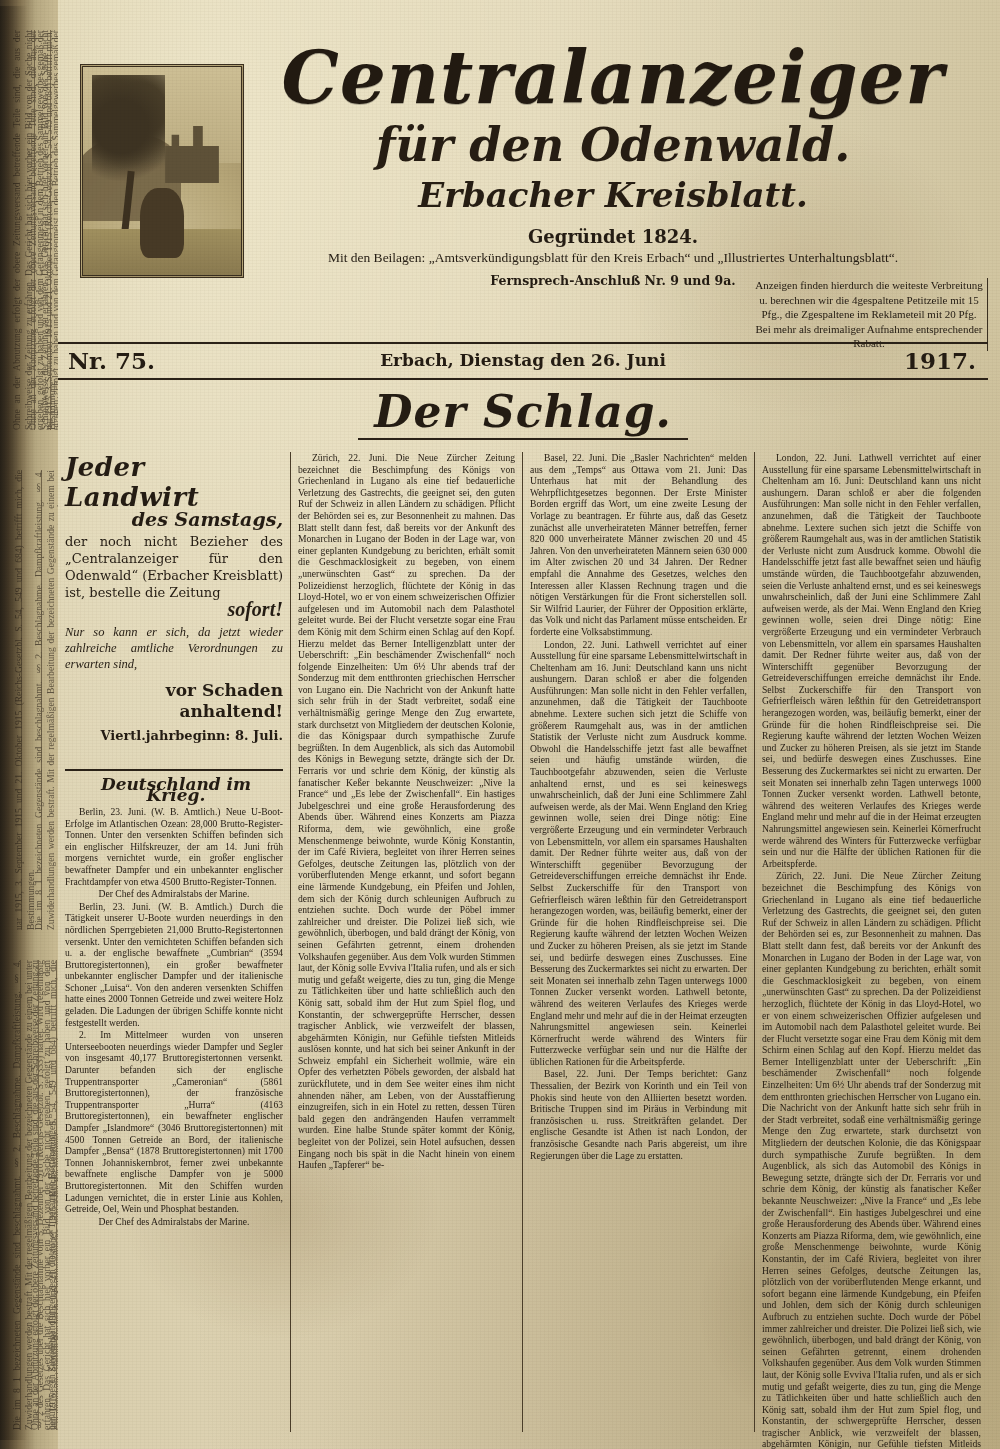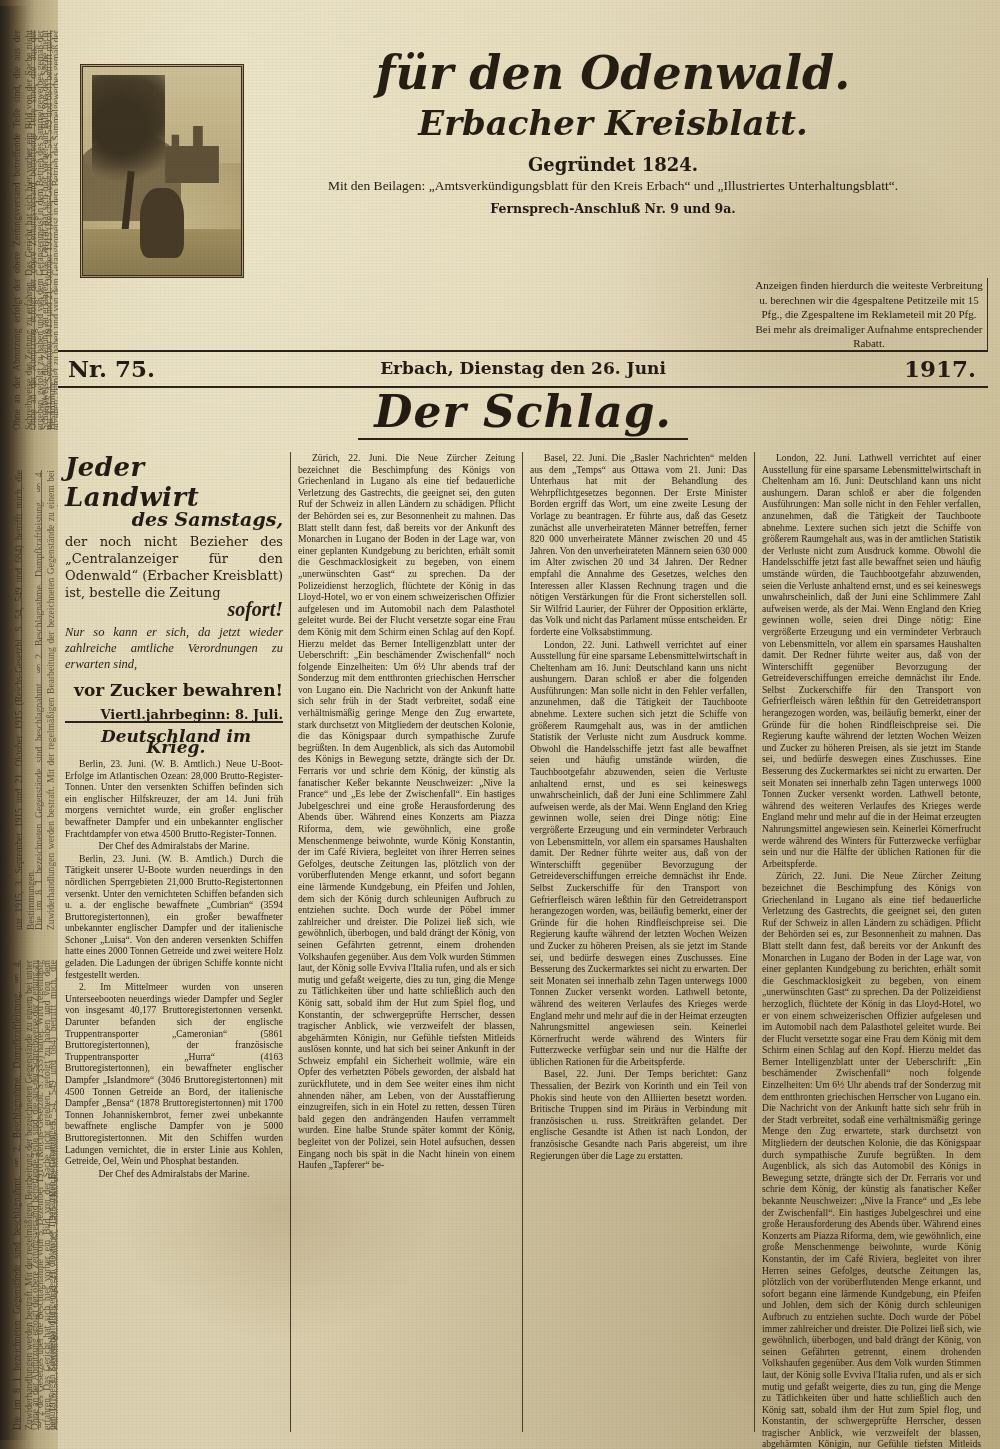--- a/index.html
+++ b/index.html
@@ -102,21 +102,21 @@
   #leftinfo{
     position:absolute;left:30px;top:278px;width:250px;text-align:center;
     font-size:11.5px;line-height:15px;
   }
   #rightinfo{
     position:absolute;right:0px;top:272px;width:228px;text-align:center;
     font-size:11px;line-height:14.5px;
     border-right:1px solid #3a2f1f;padding-right:4px;
   }
   #issueline{
-    position:absolute;left:0;top:344px;width:930px;
+    position:absolute;left:0;top:336px;width:930px;
     border-top:2px solid #2b2218;border-bottom:2px solid #2b2218;
     height:34px;
   }
   #issueline .inner{position:relative;height:34px;}
   #nr{position:absolute;left:10px;top:3px;font-size:23px;font-weight:bold;font-family:"DejaVu Serif",serif;}
   #place{position:absolute;left:0;right:0;top:6px;text-align:center;font-size:17px;font-weight:bold;font-family:"DejaVu Serif",serif;}
   #year{position:absolute;right:12px;top:3px;font-size:23px;font-weight:bold;font-family:"DejaVu Serif",serif;}
   
   #headline{
     position:absolute;left:0;top:380px;width:930px;text-align:center;
@@ -137,21 +137,21 @@
   .col + .col{border-left:1px solid #4a3d29;}
   .colnarrow{width:234px;}
   .p{margin:0 0 1px 0;text-indent:14px;}
   .p:first-letter{}
   .sechead{
     text-align:center;font-family:"DejaVu Serif",serif;font-weight:bold;
     font-size:17px;margin:8px 0 4px 4px;font-style:italic;
   }
   
   #ad{
-    border-bottom:2px solid #2b2218;padding-bottom:0;margin-bottom:6px;
+    border-bottom:2px solid #2b2218;padding-bottom:27px;margin-bottom:6px;
   }
   #ad .l1{font-family:"DejaVu Serif",serif;font-weight:bold;font-style:italic;
     font-size:26px;line-height:30px;letter-spacing:.5px;}
   #ad .l2{text-align:right;font-family:"DejaVu Serif",serif;font-weight:bold;font-style:italic;font-size:19px;margin-top:2px;}
   #ad .l3{font-size:13px;line-height:17px;margin-top:7px;font-family:"DejaVu Serif",serif;}
   #ad .l4{text-align:right;font-family:Liberation Serif, serif;font-style:italic;font-weight:bold;font-size:20px;margin-top:3px;}
   #ad .l5{font-size:12.5px;line-height:16px;margin-top:9px;font-style:italic;}
   #ad .l6{text-align:right;font-family:"DejaVu Serif",serif;font-weight:bold;font-size:17px;line-height:21px;margin-top:8px;}
   #ad .l7{text-align:right;font-family:"DejaVu Serif",serif;font-weight:bold;font-size:13px;margin-top:8px;}
   .fold{
@@ -188,20 +188,21 @@
         <div class="sky"></div>
         <div class="hill"></div>
         <div class="castle"></div>
         <div class="tree"></div>
         <div class="trunk"></div>
         <div class="ground"></div>
         <div class="figure"></div>
       </div>
 
       <div id="titlewrap">
+        <div id="title1">Centralanzeiger</div>
         <div id="title2">für den Odenwald.</div>
         <div id="title3">Erbacher Kreisblatt.</div>
         <div id="founded">Gegründet 1824.</div>
         <div id="beilagen">Mit den Beilagen: „Amtsverkündigungsblatt für den Kreis Erbach“ und „Illustriertes Unterhaltungsblatt“.</div>
         <div id="fernspruch">Fernsprech-Anschluß Nr. 9 und 9a.</div>
       </div>
 
       <div id="rightinfo">Anzeigen finden hierdurch die weiteste Verbreitung u. berechnen wir die 4gespaltene Petitzeile mit 15 Pfg., die Zgespaltene im Reklameteil mit 20 Pfg. Bei mehr als dreimaliger Aufnahme entsprechender Rabatt.</div>
 
       <div id="issueline">
@@ -218,21 +219,21 @@
 
     <div id="cols">
 
       <div class="col">
         <div id="ad">
           <div class="l1">Jeder Landwirt</div>
           <div class="l2">des Samstags,</div>
           <div class="l3">der noch nicht Bezieher des „Centralanzeiger für den Odenwald“ (Erbacher Kreisblatt) ist, bestelle die Zeitung</div>
           <div class="l4">sofort!</div>
           <div class="l5">Nur so kann er sich, da jetzt wieder zahlreiche amtliche Verordnungen zu erwarten sind,</div>
-          <div class="l6">vor Zucker bewahren!</div>
+          <div class="l6">vor Schaden anhaltend!</div>
           <div class="l7">Viertl.jahrbeginn: 8. Juli.</div>
         </div>
 
         <div class="sechead">Deutschland im Krieg.</div>
 
         <p class="p">Berlin, 23. Juni. (W. B. Amtlich.) Neue U-Boot-Erfolge im Atlantischen Ozean: 28,000 Brutto-Register-Tonnen. Unter den versenkten Schiffen befinden sich ein englischer Hilfskreuzer, der am 14. Juni früh morgens vernichtet wurde, ein großer englischer bewaffneter Dampfer und ein unbekannter englischer Frachtdampfer von etwa 4500 Brutto-Register-Tonnen.</p>
         <p class="p" style="text-align:center;text-indent:0;">Der Chef des Admiralstabs der Marine.</p>
         <p class="p">Berlin, 23. Juni. (W. B. Amtlich.) Durch die Tätigkeit unserer U-Boote wurden neuerdings in den nördlichen Sperrgebieten 21,000 Brutto-Registertonnen versenkt. Unter den vernichteten Schiffen befanden sich u. a. der englische bewaffnete „Cumbrian“ (3594 Bruttoregistertonnen), ein großer bewaffneter unbekannter englischer Dampfer und der italienische Schoner „Luisa“. Von den anderen versenkten Schiffen hatte eines 2000 Tonnen Getreide und zwei weitere Holz geladen. Die Ladungen der übrigen Schiffe konnte nicht festgestellt werden.</p>
         <p class="p">2. Im Mittelmeer wurden von unseren Unterseebooten neuerdings wieder Dampfer und Segler von insgesamt 40,177 Bruttoregistertonnen versenkt. Darunter befanden sich der englische Truppentransporter „Cameronian“ (5861 Bruttoregistertonnen), der französische Truppentransporter „Hurra“ (4163 Bruttoregistertonnen), ein bewaffneter englischer Dampfer „Islandmore“ (3046 Bruttoregistertonnen) mit 4500 Tonnen Getreide an Bord, der italienische Dampfer „Bensa“ (1878 Bruttoregistertonnen) mit 1700 Tonnen Johanniskernbrot, ferner zwei unbekannte bewaffnete englische Dampfer von je 5000 Bruttoregistertonnen. Mit den Schiffen wurden Ladungen vernichtet, die in erster Linie aus Kohlen, Getreide, Oel, Wein und Phosphat bestanden.</p>
         <p class="p" style="text-align:center;text-indent:0;">Der Chef des Admiralstabs der Marine.</p>

